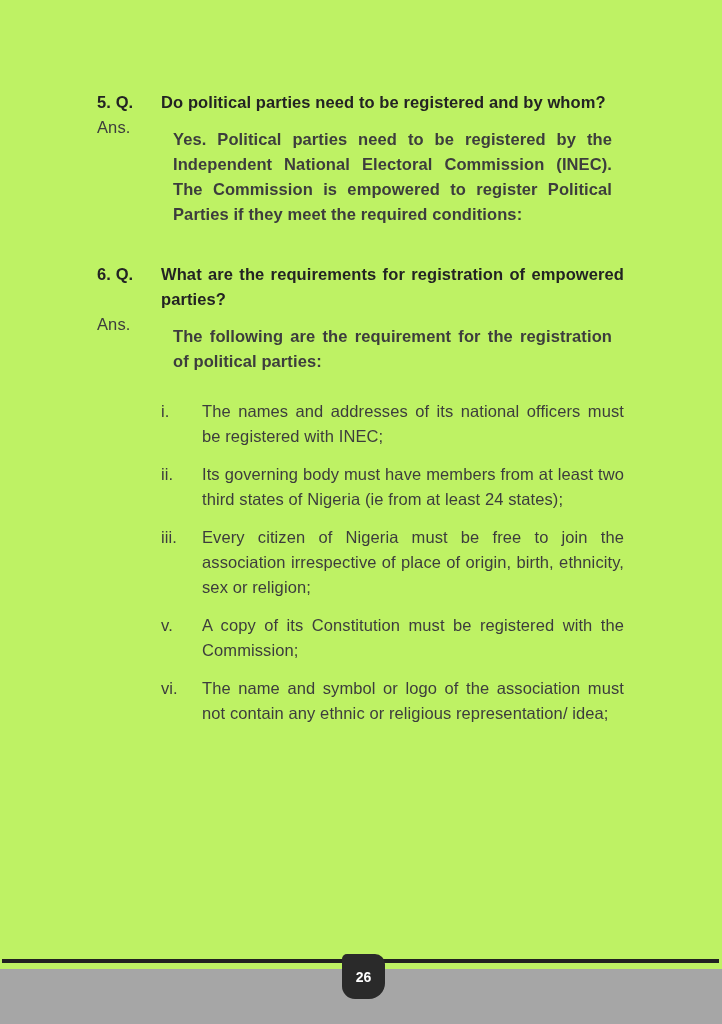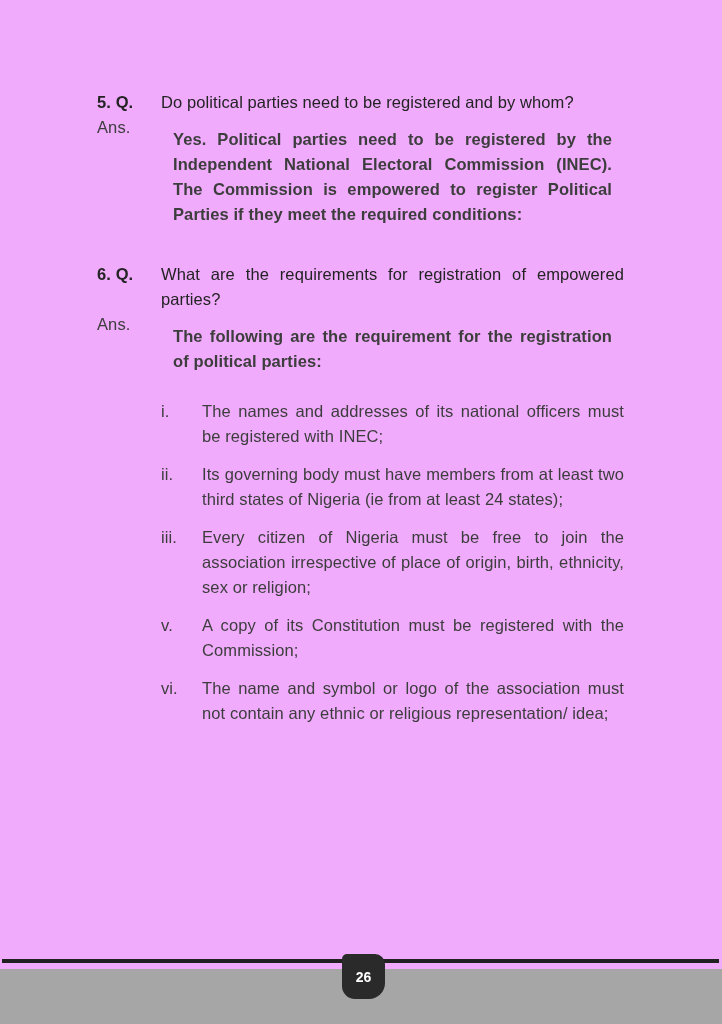--- a/index.html
+++ b/index.html
@@ -4,21 +4,21 @@
 <style>
   html, body {
     margin: 0;
     padding: 0;
     background: #ffffff;
   }
   .page {
     position: relative;
     width: 722px;
     height: 1024px;
-    background: #f0abfc;
+    background: #bef264;
     overflow: hidden;
     font-family: "Liberation Sans", "DejaVu Sans", sans-serif;
   }
   .content {
     position: absolute;
     left: 97px;
     top: 90px;
     width: 527px;
     font-size: 16.5px;
     line-height: 25px;
@@ -39,21 +39,21 @@
     color: #232323;
   }
   .qa-label.ans {
     font-weight: 400;
     color: #3d3d3d;
   }
   .qa-question {
     flex: 1;
     margin: 0;
     font-size: 16.5px;
-    font-weight: 400;
+    font-weight: 700;
     color: #232323;
     text-align: justify;
     line-height: 25px;
   }
   .qa-answer {
     flex: 1;
     margin: 12px;
     text-align: justify;
     font-weight: bold;
   }

